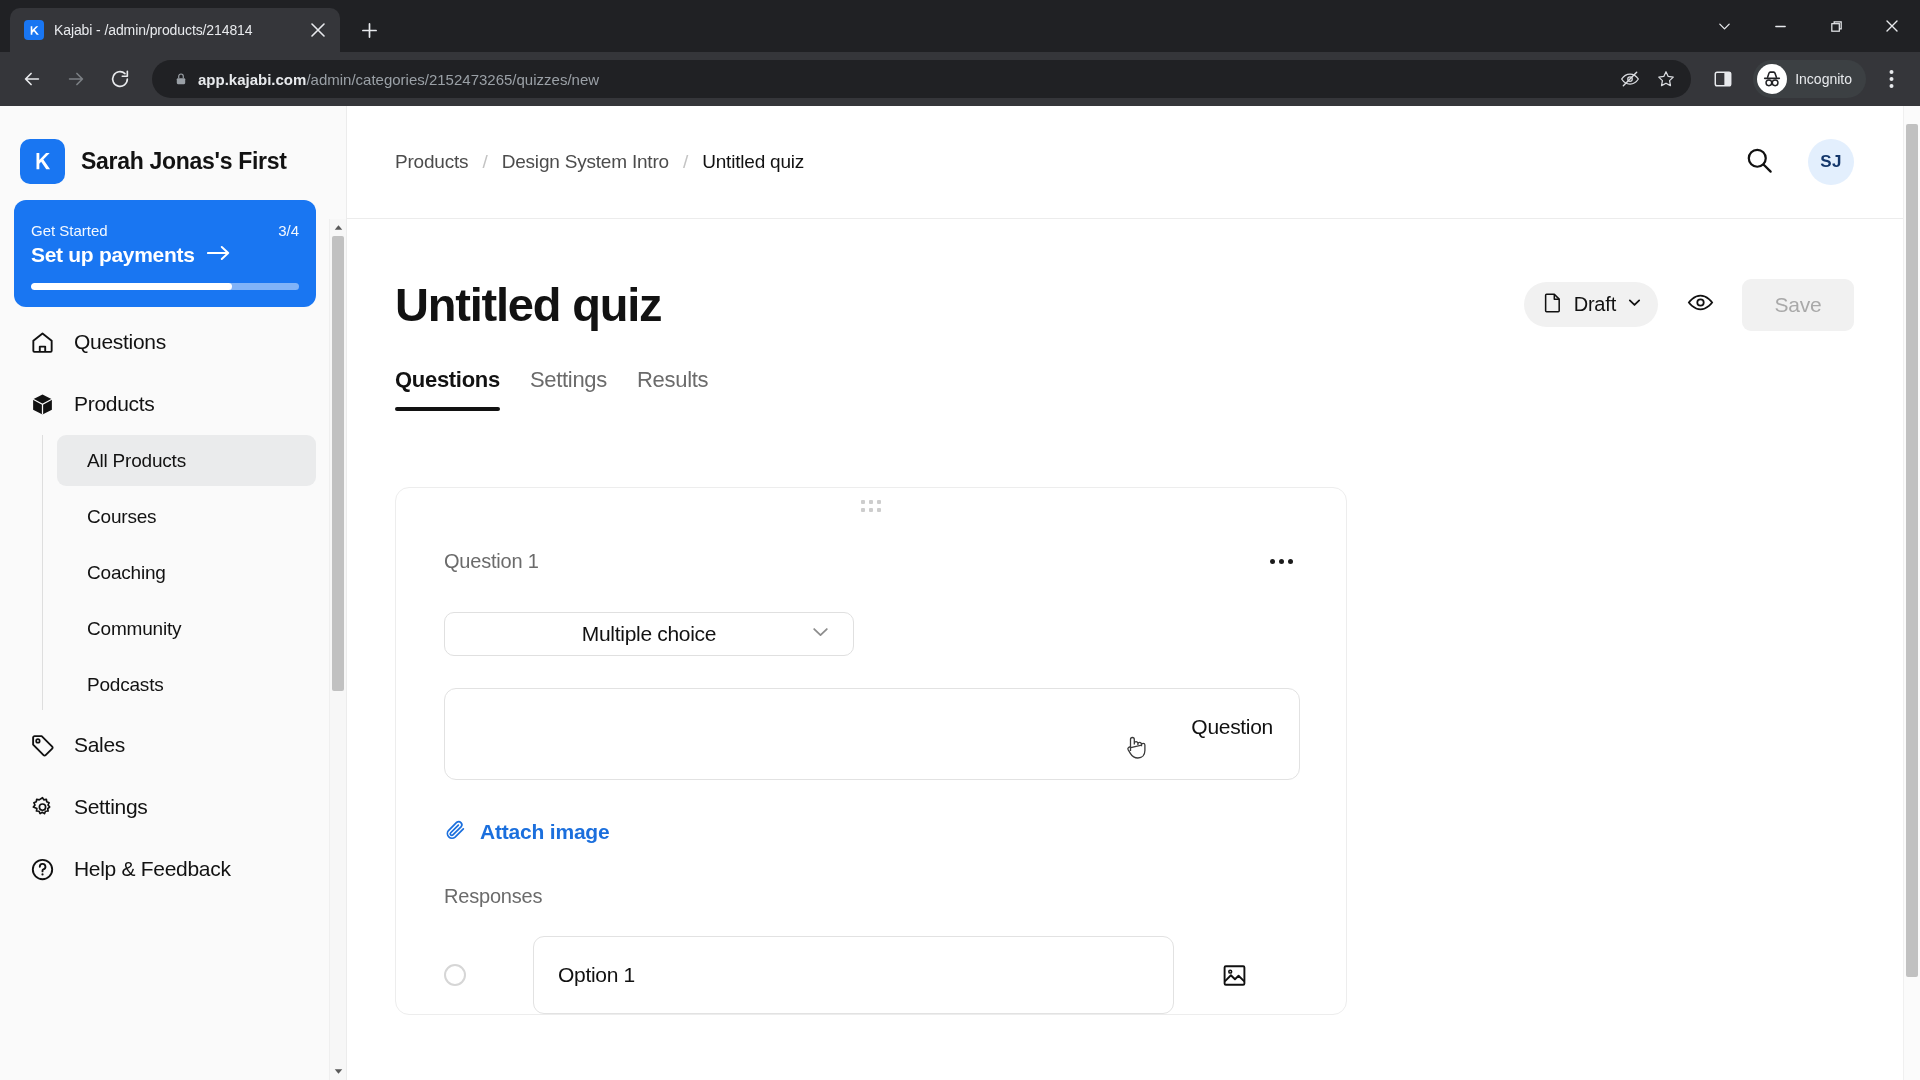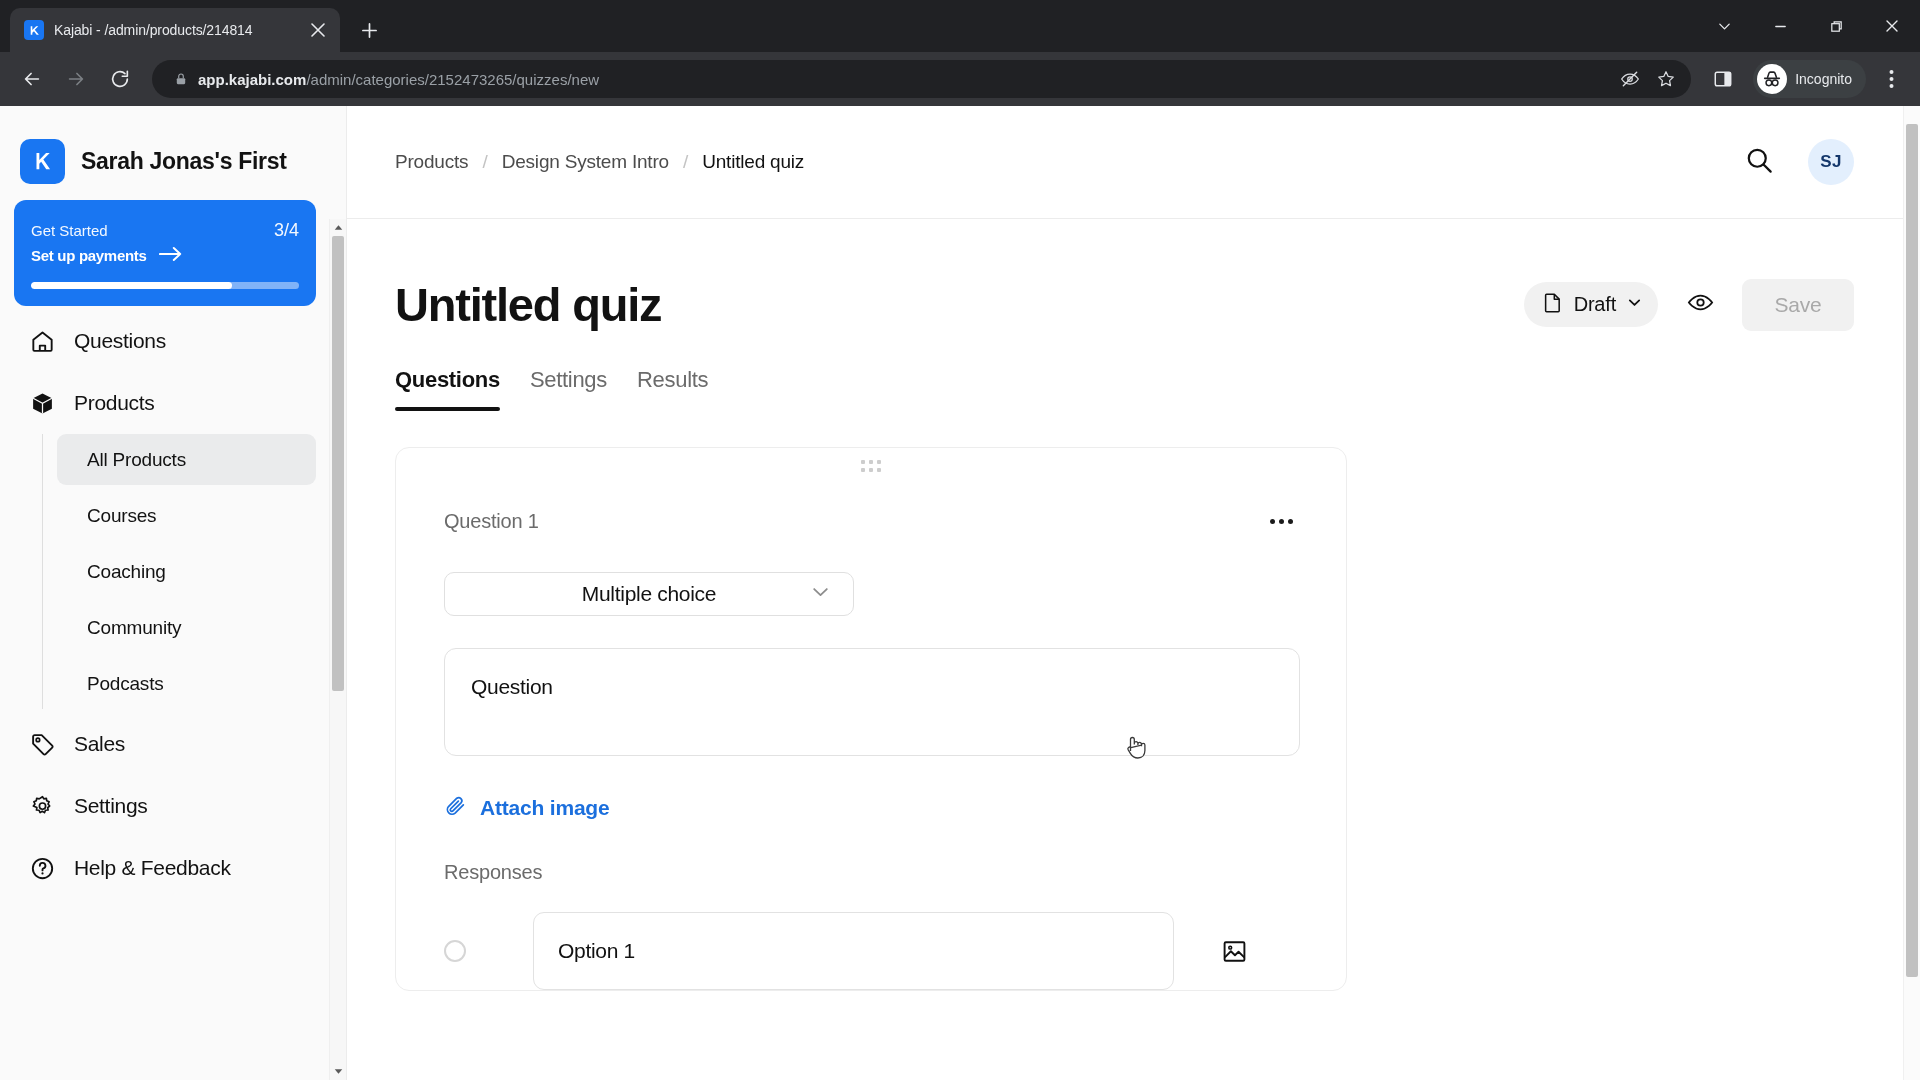--- a/index.html
+++ b/index.html
@@ -171,23 +171,23 @@
   }
   .getstarted {
     background: #1976f2;
     border-radius: 12px;
     padding: 14px 17px 17px 17px;
     color: #fff;
     margin-top: 8px;
   }
   .gs-row { display: flex; justify-content: space-between; align-items: baseline; }
   .gs-label { font-size: 15px; opacity: .95; margin-top: 8px; }
-  .gs-count { font-size: 18px; opacity: .95; }
+  .gs-count { font-size: 15px; opacity: .95; }
   .gs-title {
-    font-size: 15px; font-weight: bold;
+    font-size: 21px; font-weight: bold;
     margin-top: 4px;
     display: flex; align-items: center; gap: 12px;
     letter-spacing: -0.3px;
   }
   .gs-progress {
     margin-top: 16px;
     height: 7px;
     border-radius: 4px;
     background: rgba(255,255,255,0.45);
     overflow: hidden;
@@ -330,21 +330,21 @@
   .tab-item.active::after {
     content: "";
     position: absolute;
     left: 0; right: 0; bottom: 0;
     height: 4px;
     background: #121212;
     border-radius: 2px;
   }
 
   .qcard {
-    margin-top: 36px;
+    margin-top: 76px;
     width: 952px;
     border: 1px solid #ededed;
     border-radius: 14px;
     background: #ffffff;
     padding: 0 48px 0 48px;
     position: relative;
   }
   .drag-handle {
     position: absolute;
     left: 0; right: 0; top: 12px;
@@ -376,28 +376,29 @@
     justify-content: center;
     position: relative;
     background: #fff;
   }
   .qtype-label { font-size: 21px; color: #121212; letter-spacing: -0.3px; }
   .qtype-chev { position: absolute; right: 22px; top: 50%; transform: translateY(-50%); }
 
   .q-textarea {
     margin-top: 32px;
     width: 856px;
-    height: 108px;
+    height: 92px;
     border: 1px solid #e2e2e2;
     border-radius: 12px;
     padding: 26px 26px;
     font-size: 21px;
     color: #111111;
     letter-spacing: -0.3px;
     background: #fff;
+    text-align: right;
   }
 
   .attach {
     display: flex; align-items: center;
     gap: 13px;
     margin-top: 38px;
   }
   .attach-label { font-size: 21px; color: #1b6fdd; font-weight: bold; letter-spacing: -0.2px; }
 
   .responses-label {

